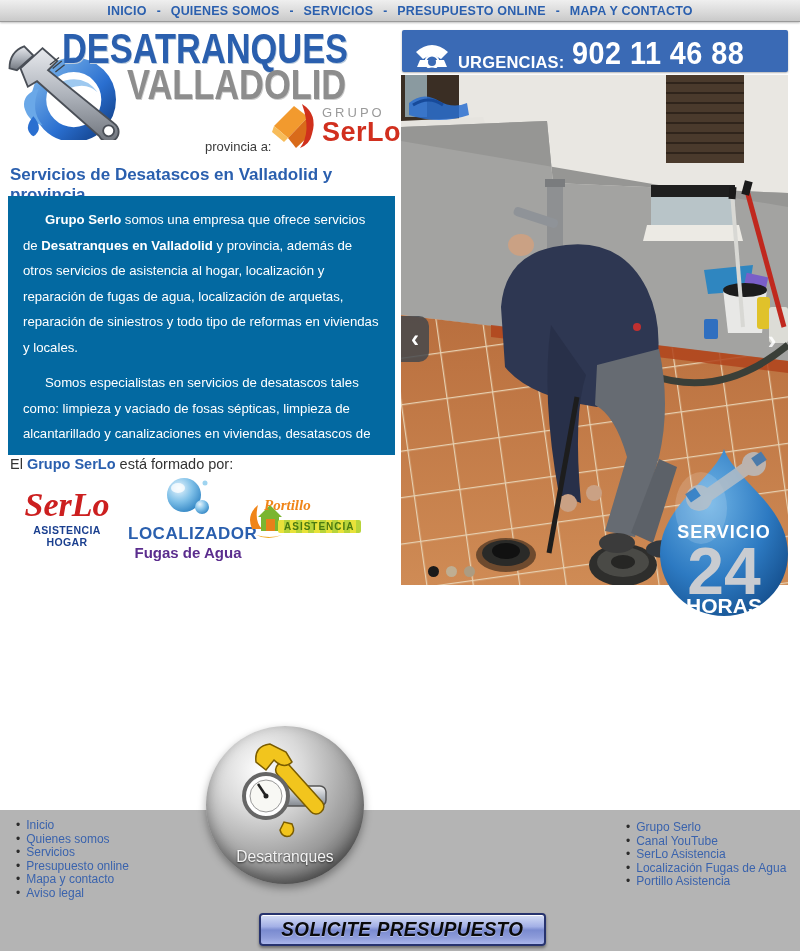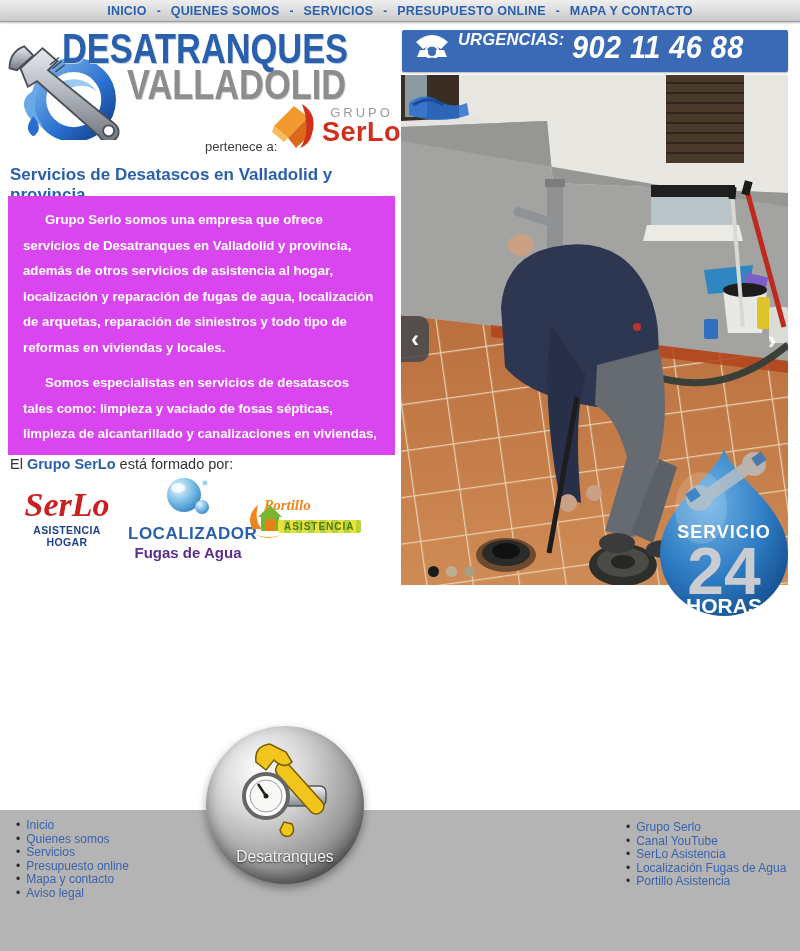--- a/index.html
+++ b/index.html
@@ -15,38 +15,38 @@
   .topnav .nav-sep{color:#2a5fae;font-weight:bold;font-size:12px;}
 
   
   .logo-text1{position:absolute;left:62px;top:24px;font-size:43px;font-weight:bold;color:#2a5fae;
     transform:scaleX(.8);transform-origin:left top;letter-spacing:0;text-shadow:1px 1px 0 #bcd;}
   .logo-text2{position:absolute;left:127px;top:60px;font-size:43px;font-weight:bold;color:#8d8d8d;
     transform:scaleX(.8);transform-origin:left top;text-shadow:1px 1px 0 #ccc;}
   .logo-icon{position:absolute;left:2px;top:28px;}
 
   .urgencias{position:absolute;left:402px;top:30px;width:386px;height:42px;background:#3a6ab5;
-    border-radius:2px;display:flex;align-items:flex-start;padding:0 8px;box-sizing:border-box;
-    box-shadow:0 1px 2px rgba(0,0,0,.3);font-style:italic;}
+    border-radius:2px;display:flex;align-items:flex-end;padding:0 8px;box-sizing:border-box;
+    box-shadow:0 1px 2px rgba(0,0,0,.3);}
   .urgencias .phone-ico{margin:0 8px 0 4px;}
   .urgencias .urg-label{color:#fff;font-weight:bold;font-size:16.5px;letter-spacing:.2px;}
   .urgencias .urg-num{color:#fff;font-weight:bold;font-size:31px;margin-left:7px;letter-spacing:.5px;
     transform:scaleX(.93);transform-origin:left center;}
 
   .pertenece{position:absolute;left:205px;top:139px;font-size:13px;color:#3c3c3c;}
   .gruposerlo{position:absolute;left:272px;top:101px;width:130px;height:50px;display:flex;align-items:center;}
-  .gs-texts{margin-left:4px;line-height:1;text-align:center;}
+  .gs-texts{margin-left:4px;line-height:1;}
   .gs-top{color:#9a9a9a;font-size:13px;letter-spacing:3px;}
   .gs-name{color:#d12f1e;font-size:27px;font-weight:bold;letter-spacing:.5px;margin-top:0px;}
 
   
   .intro-heading{position:absolute;left:10px;top:165px;width:384px;color:#2a5fae;
     font-size:17px;font-weight:bold;}
-  .graybox{position:absolute;left:8px;top:196px;width:387px;height:259px;background:#d946ef;
-    box-sizing:border-box;padding:11px 15px;color:#fff;font-size:13.2px;line-height:25.5px;overflow:hidden;font-weight:bold;}
+  .graybox{position:absolute;left:8px;top:196px;width:387px;height:259px;background:#0369a1;
+    box-sizing:border-box;padding:11px 15px;color:#fff;font-size:13.2px;line-height:25.5px;overflow:hidden;}
   .graybox p{margin:0;text-indent:22px;}
   .graybox p + p{margin-top:10px;}
   .formado{position:absolute;left:10px;top:456px;font-size:14.5px;color:#333;}
   .formado .blue{color:#2a5fae;font-weight:bold;}
 
   
   .partner-serlo{position:absolute;left:12px;top:488px;width:110px;text-align:center;}
   .ps-name{font-family:"Liberation Serif",serif;font-style:italic;font-weight:bold;
     font-size:34px;color:#cc1f1f;line-height:1;}
   .ps-sub{font-size:10.5px;font-weight:bold;color:#1a3f8f;letter-spacing:.4px;margin-top:2px;}
@@ -163,21 +163,21 @@
         <path d="M2,12 Q18,-2 34,12 L27,19 Q18,12 9,19 Z" fill="#fff"></path>
         <path d="M6,20 L30,20 L33,27 L3,27 Z" fill="#fff"></path>
         <circle cx="18" cy="22" r="4" fill="#3a6ab5"></circle>
         <circle cx="18" cy="22" r="6.5" fill="none" stroke="#fff" stroke-width="2"></circle>
       </svg>
     </span>
     <span class="urg-label">URGENCIAS:</span>
     <span class="urg-num">902 11 46 88</span>
   </div>
 
-  <div class="pertenece">pertenece a:</div>
+  <div class="pertenece">provincia a:</div>
   <div class="gruposerlo">
     <svg width="46" height="48" viewBox="0 0 46 48">
       <polygon points="2,24 22,4 36,15 16,36" fill="#f29a2e"></polygon>
       <polygon points="16,36 36,15 40,31 24,46" fill="#d96b1a"></polygon>
       <polygon points="2,24 16,36 12,40 0,30" fill="#f7bc5a"></polygon>
       <path d="M30,2 Q46,12 40,32 Q38,42 28,46 Q40,30 30,2Z" fill="#d0301c"></path>
     </svg>
     <div class="gs-texts">
       <div class="gs-top">GRUPO</div>
       <div class="gs-name">SerLo</div>
@@ -404,15 +404,18 @@
       <div class="row">
           <span class="lnk">SerLo Asistencia</span>
         </div>
       <div class="row">
           <span class="lnk">Localización Fugas de Agua</span>
         </div>
       <div class="row">
           <span class="lnk">Portillo Asistencia</span>
         </div>
     </div>
+    <div class="cta">
+      <span>SOLICITE PRESUPUESTO</span>
+    </div>
   </div>
 
 </div>
 
 </body></html>

